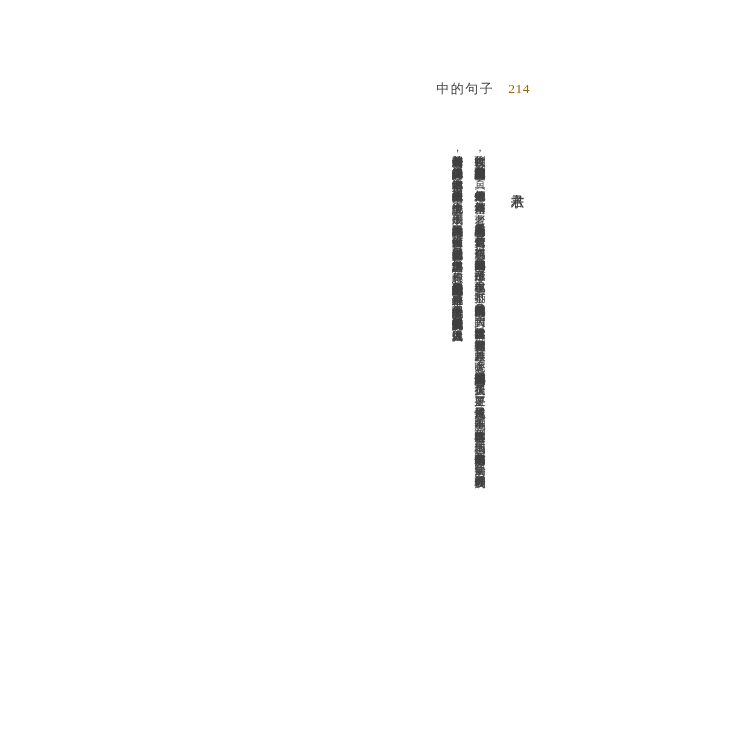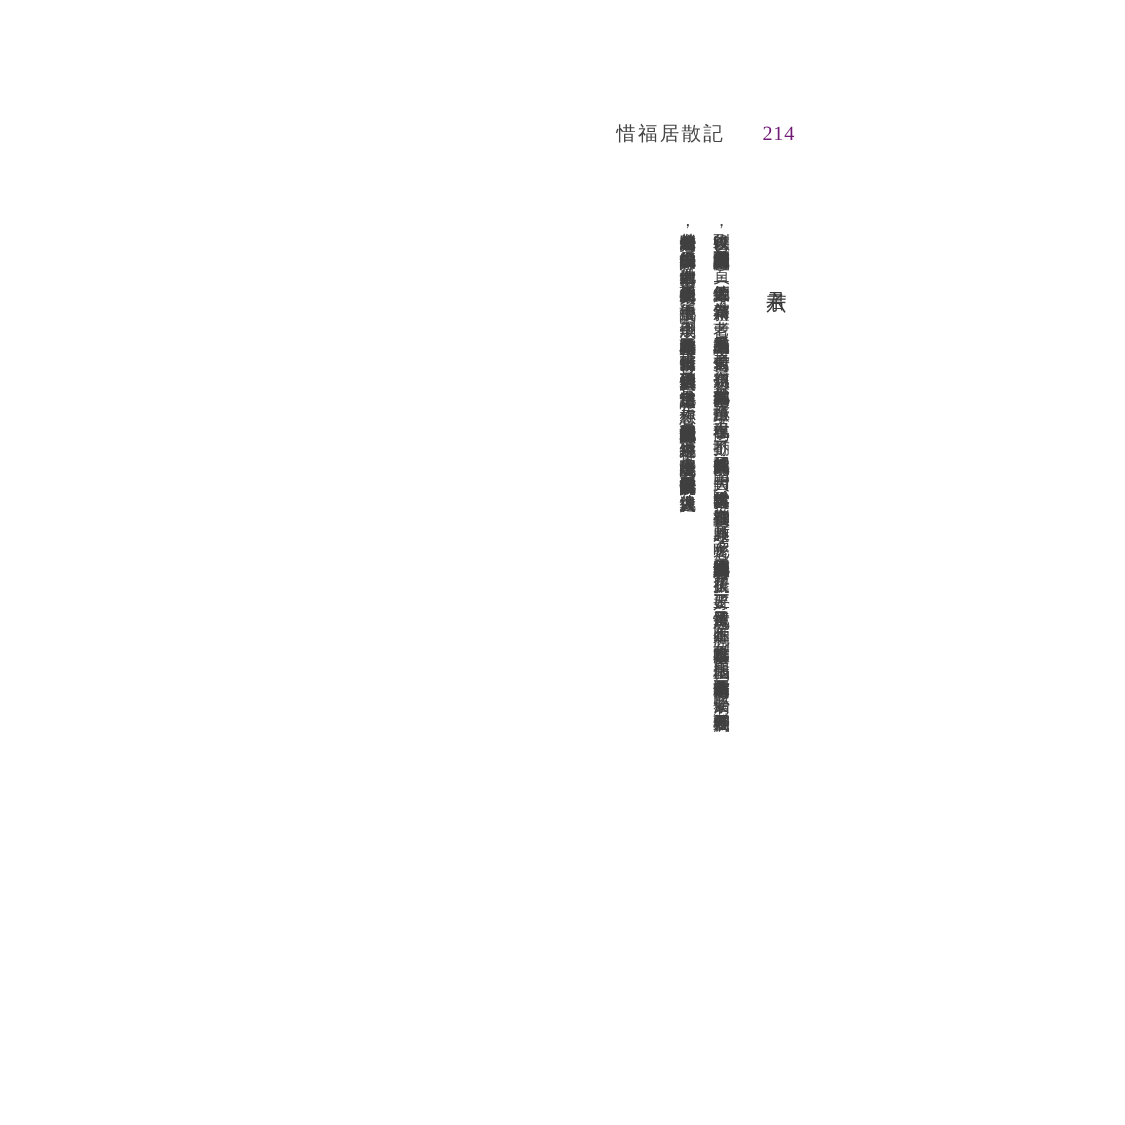--- a/index.html
+++ b/index.html
@@ -19,24 +19,24 @@
   .running-header {
     position: absolute;
     top: 80px;
     right: 220px;
     font-size: 13px;
     letter-spacing: 1.5px;
     color: #444444;
     white-space: nowrap;
   }
   .running-header .page-number {
-    margin-left: 25px;
+    margin-left: 14px;
     letter-spacing: 0.5px;
     font-size: 13.5px;
-    color: #701a75;
+    color: #a16207;
   }
   .text-block {
     position: absolute;
     top: 125px;
     right: 222px;
     height: 420px;
     writing-mode: vertical-rl;
     text-orientation: mixed;
     color: #404040;
   }
@@ -58,21 +58,21 @@
     text-indent: 2em;
     text-align: justify;
   }
 </style>
 </head>
 <body>
 
 <div class="page">
 
   <div class="running-header">
-    <span>惜福居散記</span><span class="page-number">214</span>
+    <span>中的句子</span><span class="page-number">214</span>
   </div>
 
   <div class="text-block">
     <h2 class="section-title">六君子</h2>
     <p>收到書以後，我首先想到的是在書中提到的那六君子（請見此書第27頁），便寄給他們每人一本，做為新年賀禮。老曹、老吳馬上就有謝函來了，老曹寫了一封長信，很有親切感。他和他夫人都是高爾夫球高手，打了一輩子小白球，現在年事已高，打不動了。吳氏兄嫂家居美國的東北部，大雪封門，突然這本書「喜從天降」，躺在被窩裡讀書，頗具雅趣。老齊呢？他來信說他們夫婦二人同時患上了新冠病毒，折騰了很久，正要好了，又患了流行性感冒，流年不利呀！收到這本書是唯一可喜之事。我馬上回信，千萬不要為這本書急著寫回信，治病要緊，等病好了我們再聊。</p>
     <p>老趙在台灣的外號叫趙老大，是一位極傑出的詩人與統計學家。在他寫過的一本書中，採用太史公在〈項羽本紀〉中的句子，說他「學書不成，學劍不成」，大專聯考時三民主義一科都未及格，服預備軍官役時，只當到砲兵少尉就退伍了。這當然是他自謙之語。你想想看，能在加州大學統計系那種地方讀到博士學位，都經過千錘百鍊，怎麼能說學書不成呢？他被徵召回台擔任首任中央研究院統計所所長多年，退休後就與夫人</p>
   </div>
 
 </div>
 

